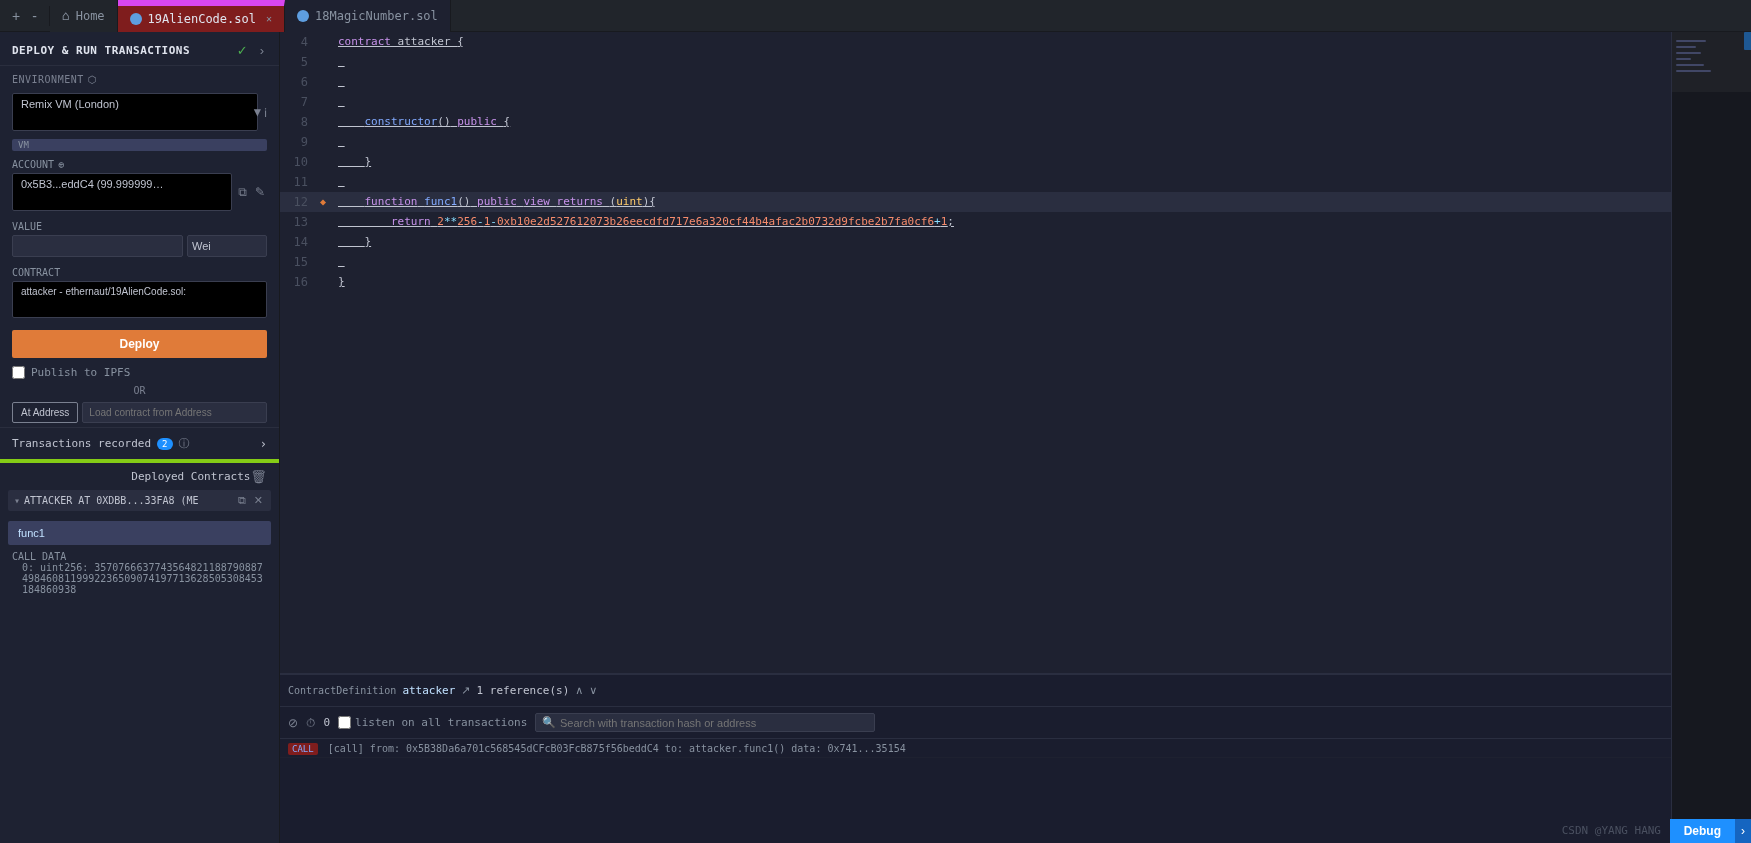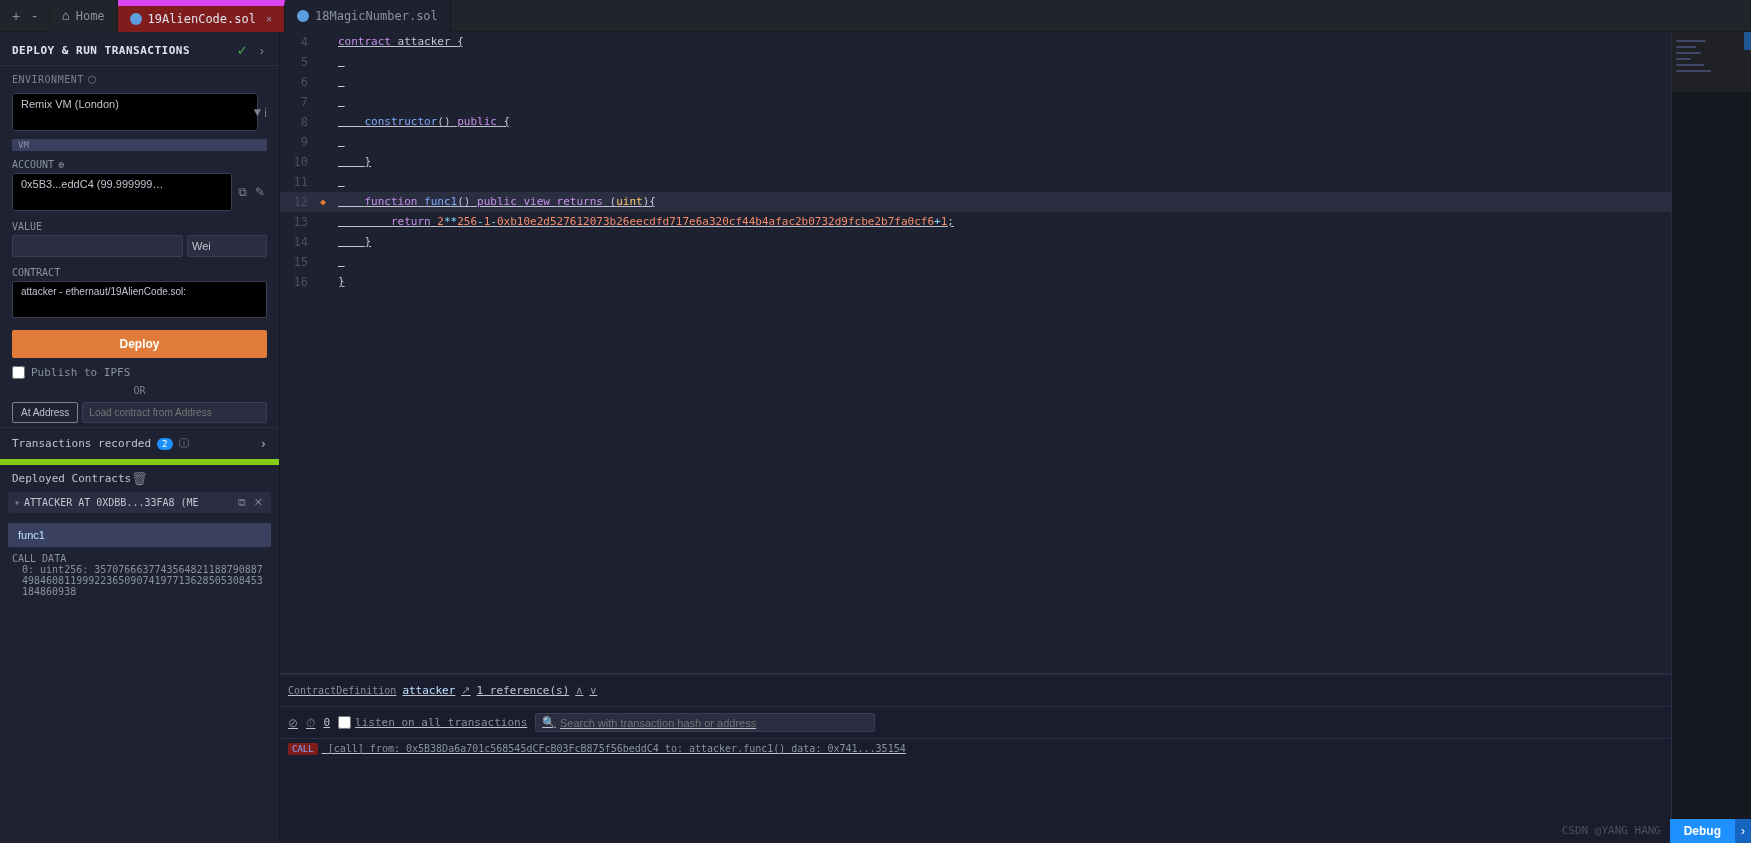--- a/index.html
+++ b/index.html
@@ -325,23 +325,23 @@
       padding: 1px 5px;
     }
     .info-circle {
       font-size: 11px;
       color: #7a8090;
     }
 
     .deployed-contracts-header {
       display: flex;
       align-items: center;
-      justify-content: flex-start;
+      justify-content: flex-end;
       padding: 6px 12px;
-      border-top: 6px solid #84cc16;
+      border-top: 4px solid #84cc16;
     }
     .deployed-title {
       font-size: 11px;
       color: #c0c4d0;
     }
     .trash-icon {
       background: none;
       border: none;
       color: #7a8090;
       cursor: pointer;
@@ -467,21 +467,20 @@
     .plain { color: #c0c4d0; }
 
     
     .bottom-panel {
       background: #1a1d2e;
       border-top: 2px solid #2a2e40;
       display: flex;
       flex-direction: column;
       height: 170px;
       flex-shrink: 0;
-      text-decoration: underline;
     }
 
     .bottom-toolbar {
       display: flex;
       align-items: center;
       padding: 4px 8px;
       border-bottom: 1px solid #2a2e40;
       gap: 6px;
       height: 32px;
     }

